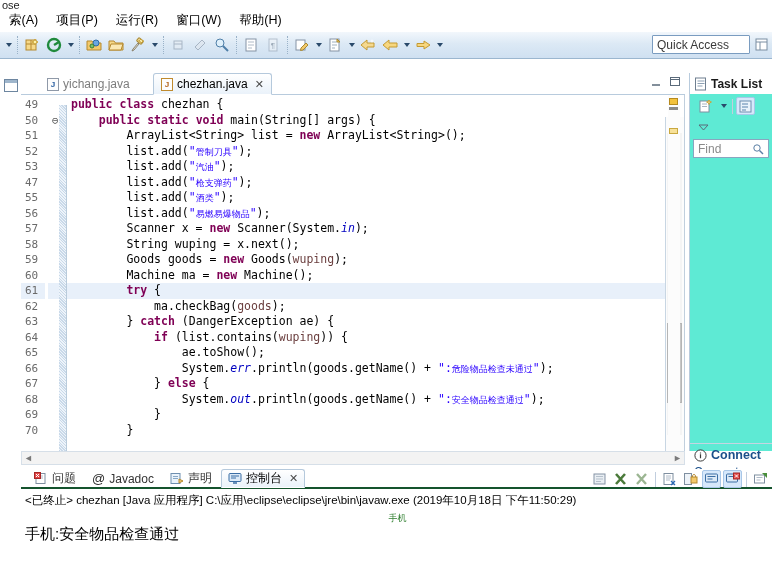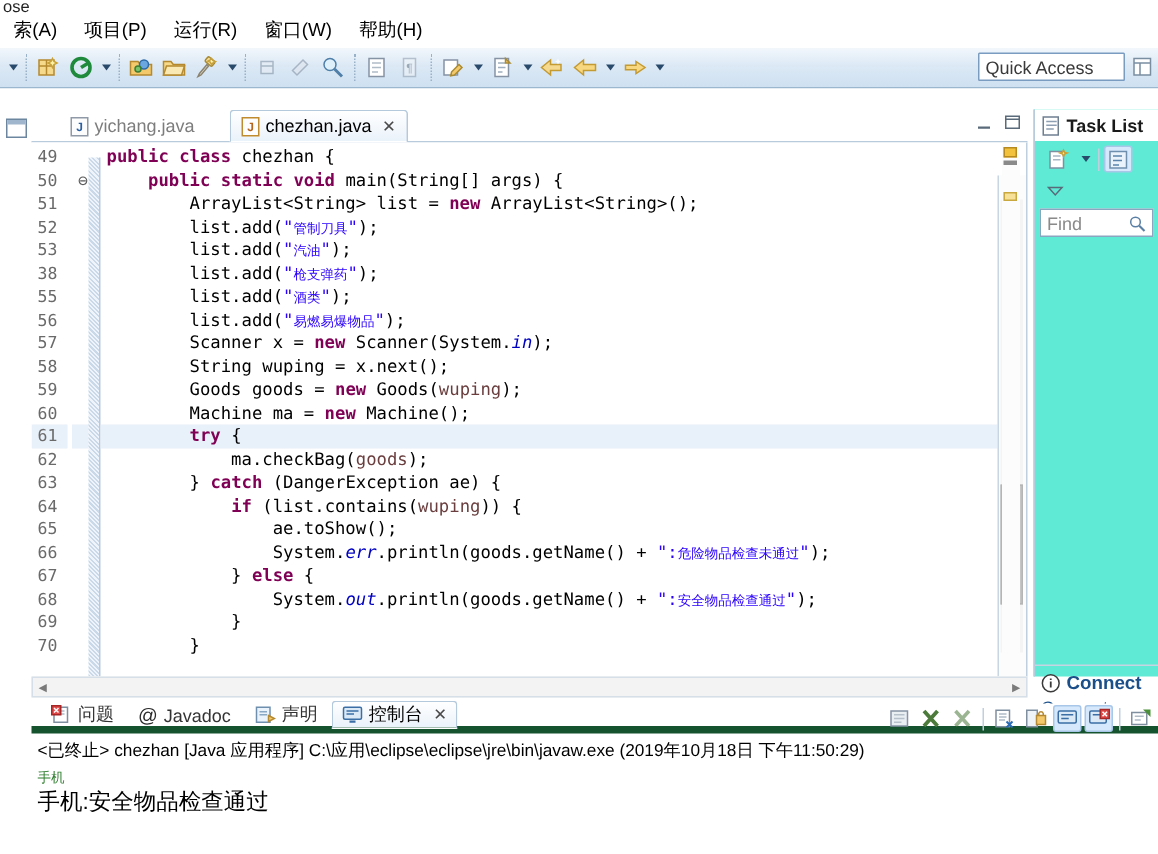--- a/index.html
+++ b/index.html
@@ -234,22 +234,22 @@
     font-size: 12px; color: #222; line-height: 15px; margin-top: 3px;
   }
   .rp-link { color: #1a4f8a; text-decoration: underline; }
 
   
   .console {
     position: absolute; left: 21px; top: 410px; width: 751px; height: 159px;
     background: #fff;
   }
   .console-tabs {
-    height: 20px; position: relative; border-bottom: 5px solid #14532d;
-    display: flex; align-items: center; padding-left: 6px; gap: 2px;
+    height: 20px; position: relative; border-bottom: 2px solid #14532d;
+    display: flex; align-items: flex-start; padding-left: 6px; gap: 2px;
   }
   .ctab {
     display: flex; align-items: center; gap: 4px;
     padding: 2px 6px; font-size: 12px; color: #333; cursor: default;
     height: 19px; border: 1px solid transparent;
   }
   .ctab.active {
     background: linear-gradient(to bottom,#ffffff,#eaf2fa);
     border: 1px solid #b5c9dc; border-bottom-color: #fff;
     border-radius: 3px 3px 0 0; color: #000;
@@ -262,21 +262,21 @@
     width: 19px; height: 18px; display: flex; align-items: center; justify-content: center;
     border-radius: 2px;
   }
   .cbtn.sel { background: #d6e8fb; border: 1px solid #a8c7e8; }
   .console-body {
     position: absolute; top: 20px; left: 0; right: 0; bottom: 0;
     padding: 4px 2px 0 4px;
     font-family: "Liberation Sans", sans-serif; font-size: 11.5px;
   }
   .con-head { color: #000; margin-bottom: 4px; white-space: nowrap; }
-  .con-in { color: #2f7f2f; font-size: 9px; }
+  .con-in { color: #2f7f2f; font-size: 9px; text-align: center; }
   .con-out { color: #000; font-size: 15px; margin-top: 0; }
 
   
   svg { display: block; }
 </style>
 </head>
 <body>
 
 <div id="app">
 
@@ -443,21 +443,21 @@
         </div>
       </div>
 
       <div class="codearea">
         <div class="gutter-num">
             <div class="cl">49</div>
             <div class="cl">50</div>
             <div class="cl">51</div>
             <div class="cl">52</div>
             <div class="cl">53</div>
-            <div class="cl">38</div>
+            <div class="cl">47</div>
             <div class="cl">55</div>
             <div class="cl">56</div>
             <div class="cl">57</div>
             <div class="cl">58</div>
             <div class="cl">59</div>
             <div class="cl">60</div>
             <div class="cl hl">61</div>
             <div class="cl">62</div>
             <div class="cl">63</div>
             <div class="cl">64</div>

